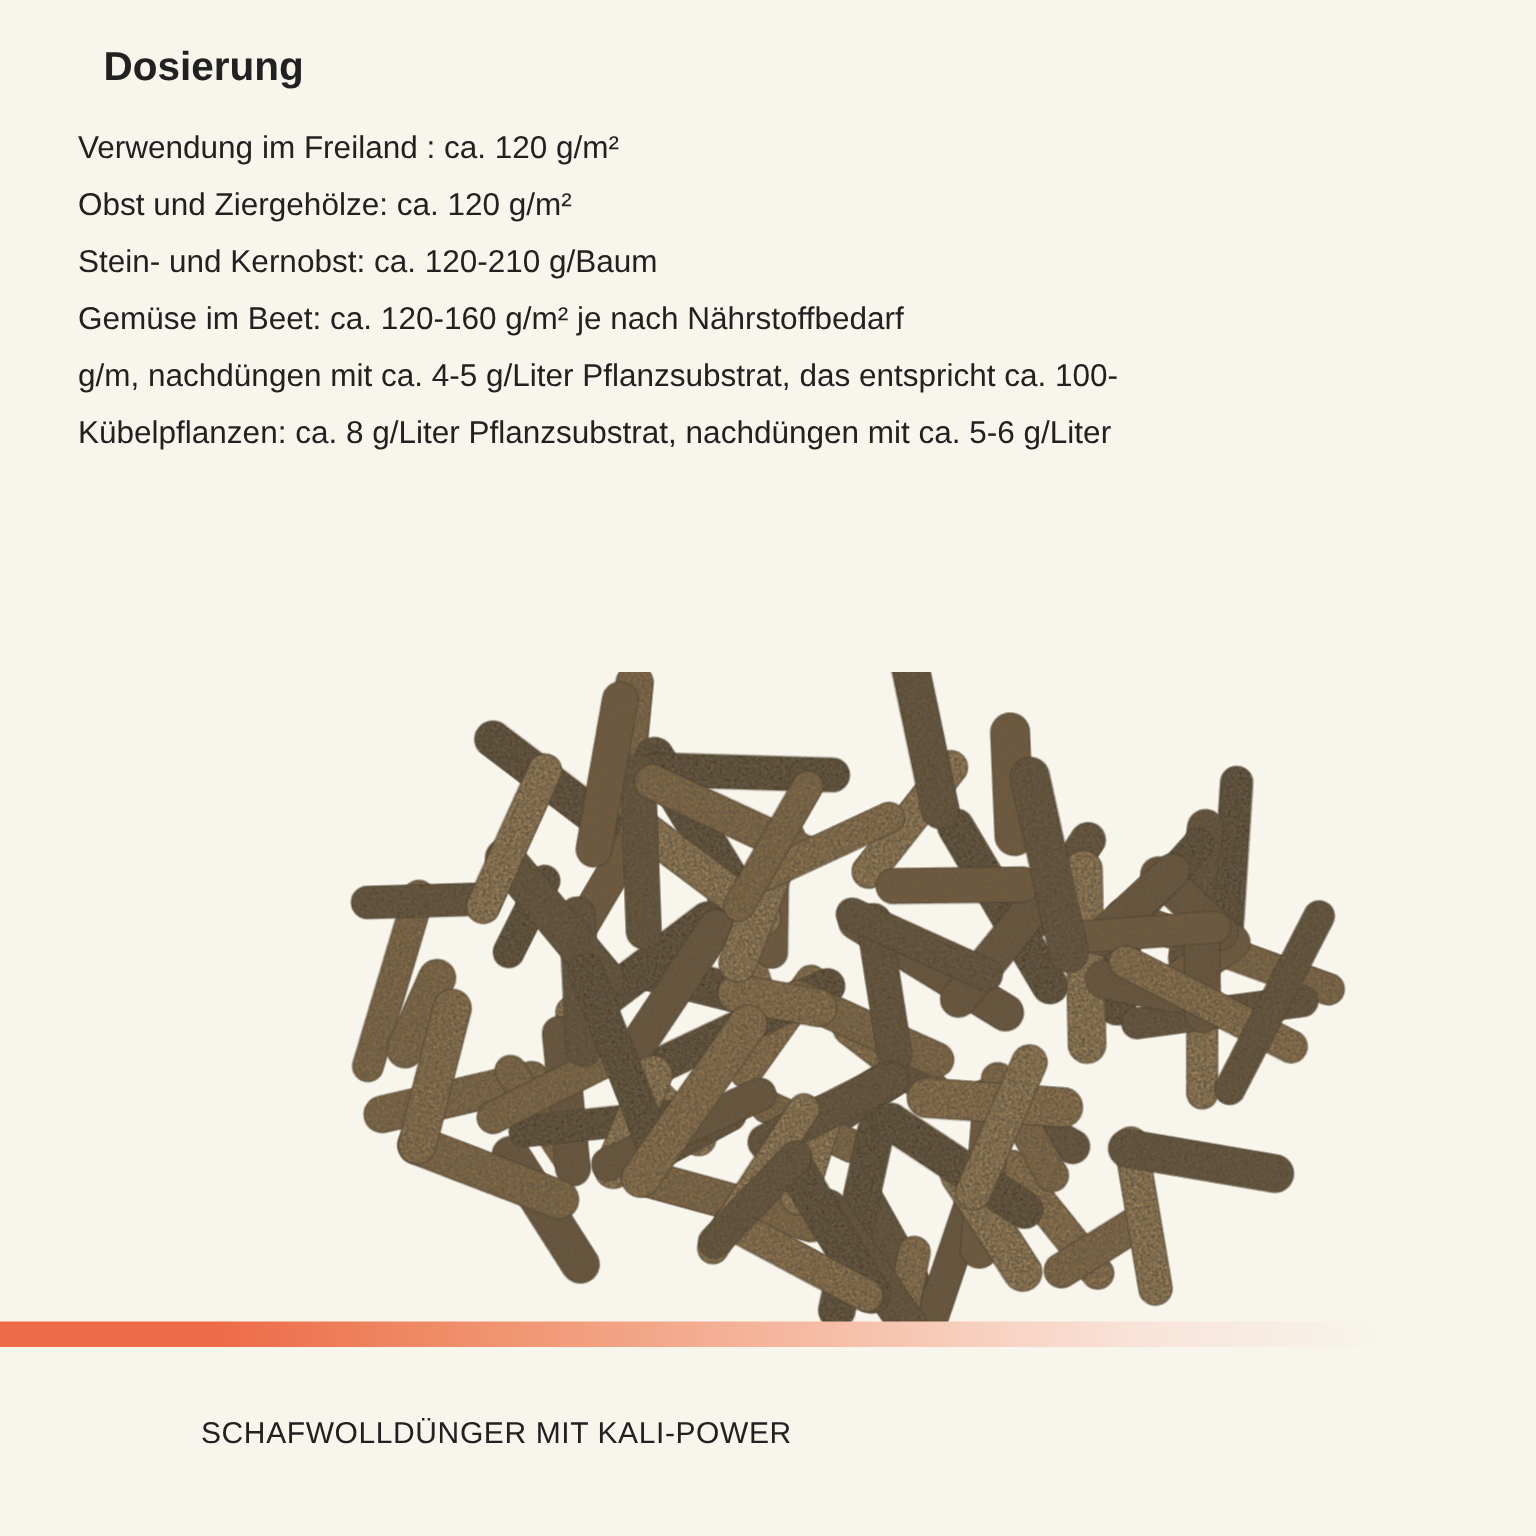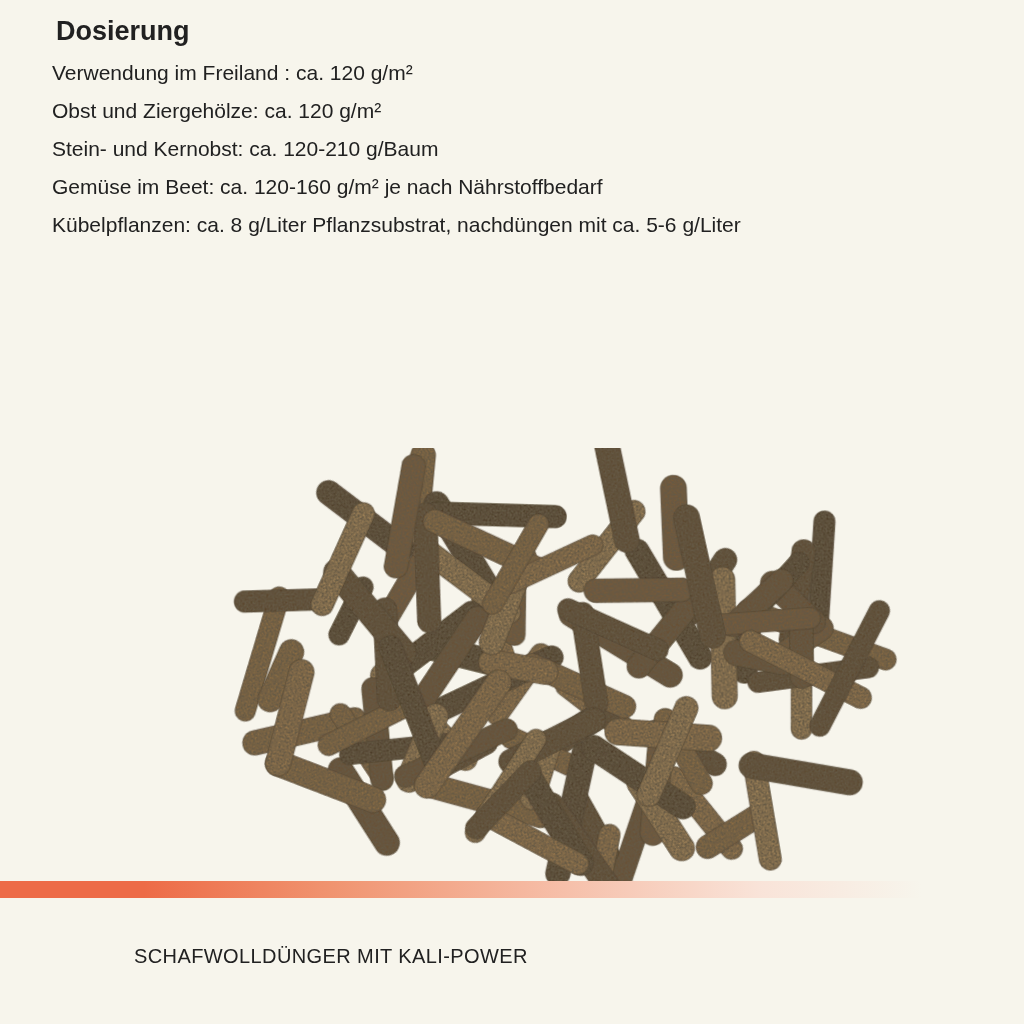--- a/index.html
+++ b/index.html
@@ -6,21 +6,21 @@
   body{
     width:1024px;height:1024px;position:relative;overflow:hidden;
     background:#f7f5ec;
     font-family:"Liberation Sans","DejaVu Sans",sans-serif;
     color:var(--text,#212121);
   }
   .dosage{
     position:absolute;left:52px;top:8px;width:930px;
   }
   .dosage h2{
-    margin:4px;font-size:27px;line-height:38px;font-weight:bold;
+    margin:17px;font-size:27px;line-height:38px;font-weight:bold;
     color:var(--text,#212121);
   }
   .dosage .line{
     font-size:21px;line-height:38px;white-space:nowrap;
     color:var(--text,#212121);
   }
   figure.photo{
     position:absolute;left:150px;top:448px;margin:0;width:820px;height:436px;
   }
   .accent-bar{
@@ -35,20 +35,21 @@
 </style>
 </head>
 <body style="background: rgb(247, 245, 236);">
 
 <section class="dosage">
   <h2>Dosierung</h2>
   <div class="line">Verwendung im Freiland : ca. 120 g/m²</div>
   <div class="line">Obst und Ziergehölze: ca. 120 g/m²</div>
   <div class="line">Stein- und Kernobst: ca. 120-210 g/Baum</div>
   <div class="line">Gemüse im Beet: ca. 120-160 g/m² je nach Nährstoffbedarf</div>
+  <div class="line">g/m, nachdüngen mit ca. 4-5 g/Liter Pflanzsubstrat, das entspricht ca. 100-</div>
   <div class="line">Kübelpflanzen: ca. 8 g/Liter Pflanzsubstrat, nachdüngen mit ca. 5-6 g/Liter</div>
 </section>
 
 <figure class="photo">
   <svg id="pellets" width="820" height="436" viewBox="0 0 820 436" aria-hidden="true">
     <defs>
       <filter id="speck" x="-20%" y="-20%" width="140%" height="140%">
         <feTurbulence type="fractalNoise" baseFrequency="0.5" numOctaves="2" seed="7" result="n"></feTurbulence>
         <feColorMatrix in="n" type="matrix" values="0 0 0 0 0.13  0 0 0 0 0.10  0 0 0 0 0.06  0.9 0.9 0.9 0 -0.68" result="spots"></feColorMatrix>
         <feComposite in="spots" in2="SourceGraphic" operator="in" result="clip"></feComposite>

